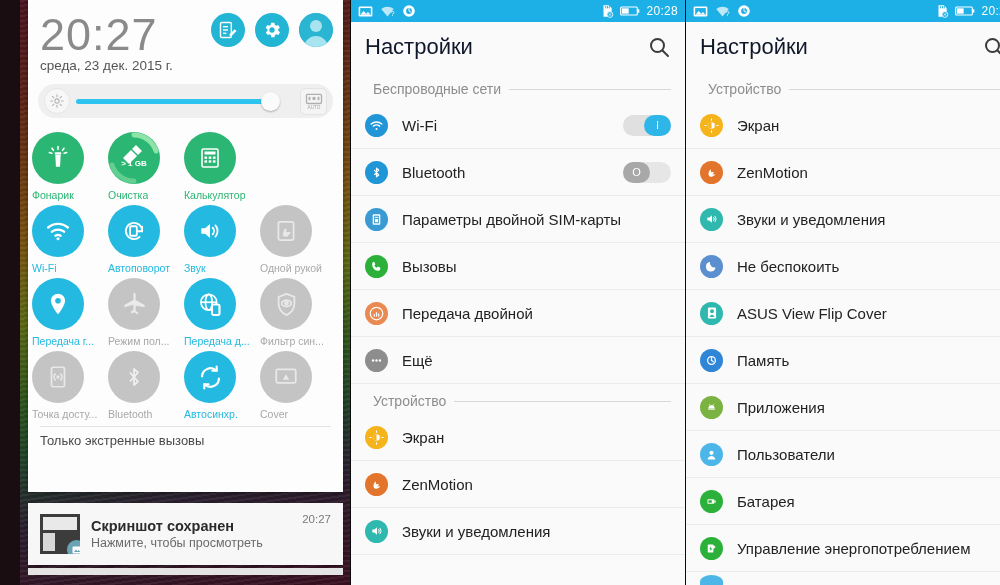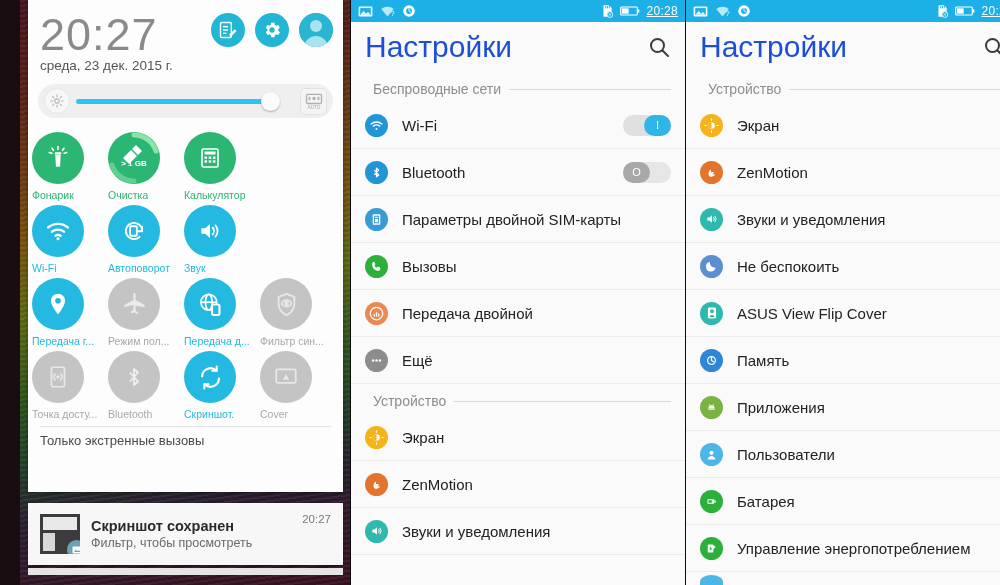--- a/index.html
+++ b/index.html
@@ -80,26 +80,26 @@
   .notif-title { font-size: 14.5px; color: #2b2b2b; font-weight: 600; }
   .notif-sub { font-size: 12.5px; color: #6a6a6a; margin-top: 2px; }
   .notif-time { font-size: 11.5px; color: #7a7a7a; align-self: flex-start; margin-top: 10px;}
   .shade-bottom-bar{ position:absolute; left:8px; top:568px; width:315px; height:7px;
                      background:#e4e4e4; z-index:2;}
 
   
   .panel { width: 335px; height: 585px; background: #fafafa; position: relative;
            overflow: hidden; border-left: 1px solid #0a0a0a;}
   .statusbar { height: 22px; background: #1cb0e6; display: flex; align-items: center;
-               padding: 0 7px; color: #fff; text-decoration: underline; }
+               padding: 0 7px; color: #fff; }
   .sb-left { display: flex; align-items: center; gap: 7px; flex: 1; }
   .sb-right { display: flex; align-items: center; gap: 6px; }
   .sb-time { font-size: 12px; letter-spacing: .3px; }
   .titlebar { height: 50px; display: flex; align-items: center; padding: 0 14px; }
-  .title-txt { font-size: 30px; color: #1d4ed8; flex: 1; font-weight: 400; }
+  .title-txt { font-size: 22px; color: #0f172a; flex: 1; font-weight: 400; }
   .section {
     display: flex; align-items: center; gap: 8px; padding: 9px 14px 5px 22px;
   }
   .section-label { font-size: 14px; color: #8d8d8d; white-space: nowrap; }
   .section-rule { flex: 1; height: 1px; background: #d8d8d8; }
   .srow {
     display: flex; align-items: center; height: 47px; padding: 0 14px;
     border-bottom: 1px solid #ececec; gap: 14px;
   }
   .srow:last-child { border-bottom: 1px solid #ececec; }
@@ -261,20 +261,29 @@
           <div class="tile">
             <div class="tile-circ" style="background:#23b9e0">
               <svg width="26" height="26" viewBox="0 0 24 24" fill="#fff">
                 <path d="M4 9.5h3.5L12 5.5v13L7.5 14.5H4z"></path>
                 <path d="M14.5 9a4.4 4.4 0 010 6" fill="none" stroke="#fff" stroke-width="1.7" stroke-linecap="round"></path>
                 <path d="M17 6.8a7.8 7.8 0 010 10.4" fill="none" stroke="#fff" stroke-width="1.7" stroke-linecap="round"></path>
               </svg>
             </div>
             <div class="tile-label" style="color:#23b9e0">Звук</div>
           </div>
+          <div class="tile">
+            <div class="tile-circ" style="background:#c4c4c4">
+              <svg width="26" height="26" viewBox="0 0 24 24" fill="none" stroke="#e8e8e8" stroke-width="1.6">
+                <rect x="5" y="3.5" width="14" height="17" rx="1.5"></rect>
+                <path d="M9 16.5c0-3 1-5 1.8-6.4.5-.9 1.9-.5 1.7.6l-.5 2.5 3.2-.4c1 0 1.3 1 .6 1.6l-3 3.2" fill="#e8e8e8" stroke="none"></path>
+              </svg>
+            </div>
+            <div class="tile-label" style="color:#a8a8a8">Одной рукой</div>
+          </div>
         </div>
 
         <div class="tile-row">
           <div class="tile">
             <div class="tile-circ" style="background:#23b9e0">
               <svg width="26" height="26" viewBox="0 0 24 24" fill="#fff">
                 <path d="M12 2.5c-3.6 0-6.5 2.9-6.5 6.5 0 4.9 6.5 12.5 6.5 12.5s6.5-7.6 6.5-12.5c0-3.6-2.9-6.5-6.5-6.5z"></path>
                 <circle cx="12" cy="9" r="2.6" fill="#23b9e0"></circle>
               </svg>
             </div>
@@ -333,21 +342,21 @@
           </div>
           <div class="tile">
             <div class="tile-circ" style="background:#23b9e0">
               <svg width="27" height="27" viewBox="0 0 24 24" fill="none" stroke="#fff" stroke-width="1.9" stroke-linecap="round">
                 <path d="M4.5 11a7.5 7.5 0 0112.6-5.2"></path>
                   <path d="M19.5 13a7.5 7.5 0 01-12.6 5.2"></path>
                 <path d="M17.5 2.2v3.8h-3.8"></path>
                   <path d="M6.5 21.8V18h3.8"></path>
               </svg>
             </div>
-            <div class="tile-label" style="color:#23b9e0">Скриншот.</div>
+            <div class="tile-label" style="color:#23b9e0">Автосинхр.</div>
           </div>
           <div class="tile">
             <div class="tile-circ" style="background:#c4c4c4">
               <svg width="26" height="26" viewBox="0 0 24 24" fill="none" stroke="#e8e8e8" stroke-width="1.6">
                 <rect x="3" y="5" width="18" height="12.5" rx="1.5"></rect>
                 <path d="M9 14.5l3-5 3 5z" fill="#e8e8e8" stroke="none"></path>
               </svg>
             </div>
             <div class="tile-label" style="color:#a8a8a8">Cover</div>
           </div>
@@ -363,21 +372,21 @@
           <div class="nt-inner2"></div>
         <div class="nt-badge">
           <svg width="12" height="12" viewBox="0 0 24 24" fill="#fff">
             <rect x="3" y="5" width="18" height="14" rx="2"></rect>
             <path d="M6 16l4-5 3 3.5 2.5-2.5L19 16z" fill="#6aa3b5"></path>
           </svg>
         </div>
       </div>
       <div class="notif-text">
         <div class="notif-title">Скриншот сохранен</div>
-        <div class="notif-sub">Фильтр, чтобы просмотреть</div>
+        <div class="notif-sub">Нажмите, чтобы просмотреть</div>
       </div>
       <div class="notif-time">20:27</div>
     </div>
     <div class="shade-bottom-bar"></div>
   </div>
 
   <div class="panel">
     <div class="statusbar">
       <div class="sb-left">
         <svg width="15" height="13" viewBox="0 0 24 20">

